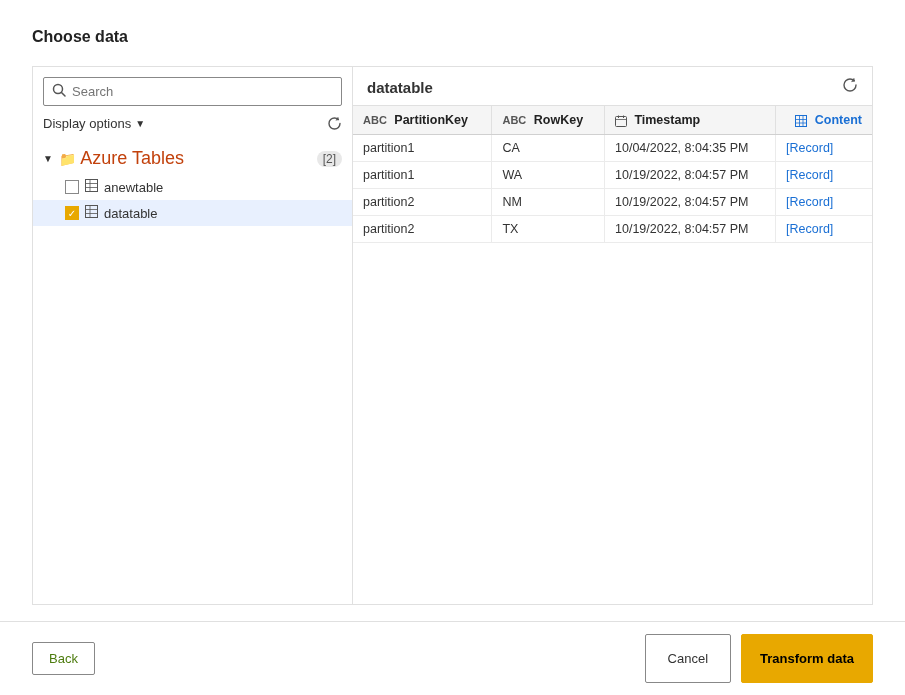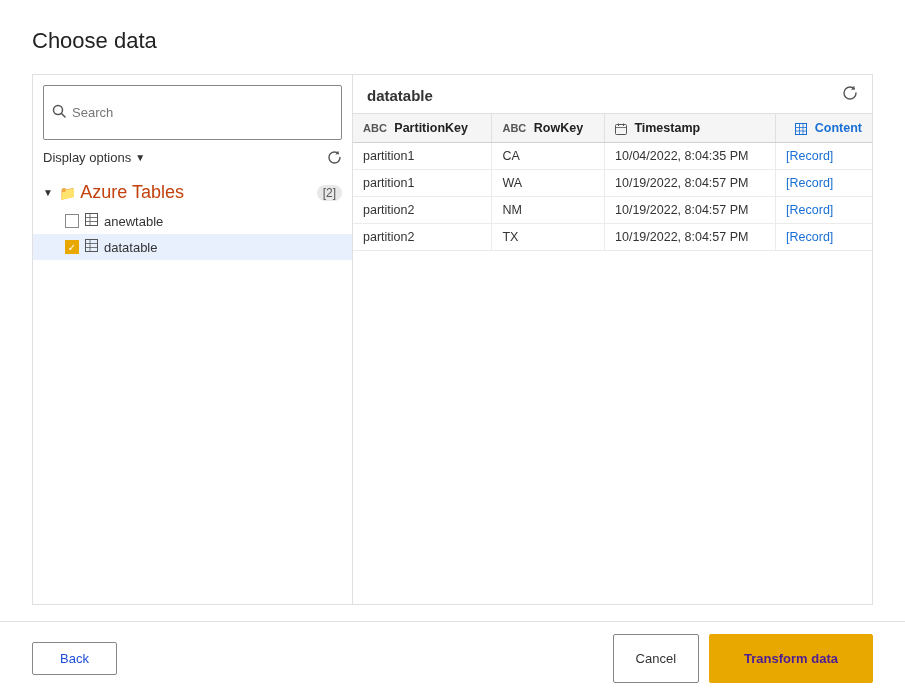--- a/index.html
+++ b/index.html
@@ -16,22 +16,22 @@
 
     .main-content {
       flex: 1;
       padding: 28px 32px 16px 32px;
       display: flex;
       flex-direction: column;
       overflow: hidden;
     }
 
     .page-title {
-      font-size: 22px;
-      font-weight: 400;
+      font-size: 16px;
+      font-weight: 700;
       color: #222;
       margin-bottom: 20px;
     }
 
     .body-area {
       display: flex;
       flex: 1;
       gap: 0;
       overflow: hidden;
     }
@@ -47,21 +47,21 @@
       background: #fff;
       overflow: hidden;
     }
 
     .search-box {
       margin: 10px 10px 6px 10px;
       display: flex;
       align-items: center;
       border: 1px solid #888;
       border-radius: 2px;
-      padding: 18px 8px;
+      padding: 5px 8px;
       gap: 6px;
       background: #fff;
     }
 
     .search-icon-svg {
       color: #555;
       flex-shrink: 0;
     }
 
     .search-input {
@@ -273,44 +273,44 @@
     .footer-left {}
     .footer-right {
       display: flex;
       gap: 10px;
     }
 
     .btn-back {
       background: #fff;
       border: 1px solid #888;
       border-radius: 2px;
-      padding: 8px 27px;
-      font-size: 13px;
-      cursor: pointer;
-      color: #1d4ed8;
+      padding: 8px 16px;
+      font-size: 13px;
+      cursor: pointer;
+      color: #4d7c0f;
     }
 
     .btn-cancel {
       background: #fff;
       border: 1px solid #888;
       border-radius: 2px;
       padding: 16px 22px;
       font-size: 13px;
       cursor: pointer;
       color: #333;
     }
 
     .btn-transform {
       background: #e8a800;
       border: 1px solid #e8a800;
       border-radius: 2px;
-      padding: 8px 34px;
-      font-size: 13px;
-      cursor: pointer;
-      color: #4c1d95;
+      padding: 8px 18px;
+      font-size: 13px;
+      cursor: pointer;
+      color: #000000;
       font-weight: 600;
     }
   </style>
 </head>
 <body>
 
 <div class="main-content">
   <div class="page-title">Choose data</div>
   <div class="body-area">
 

